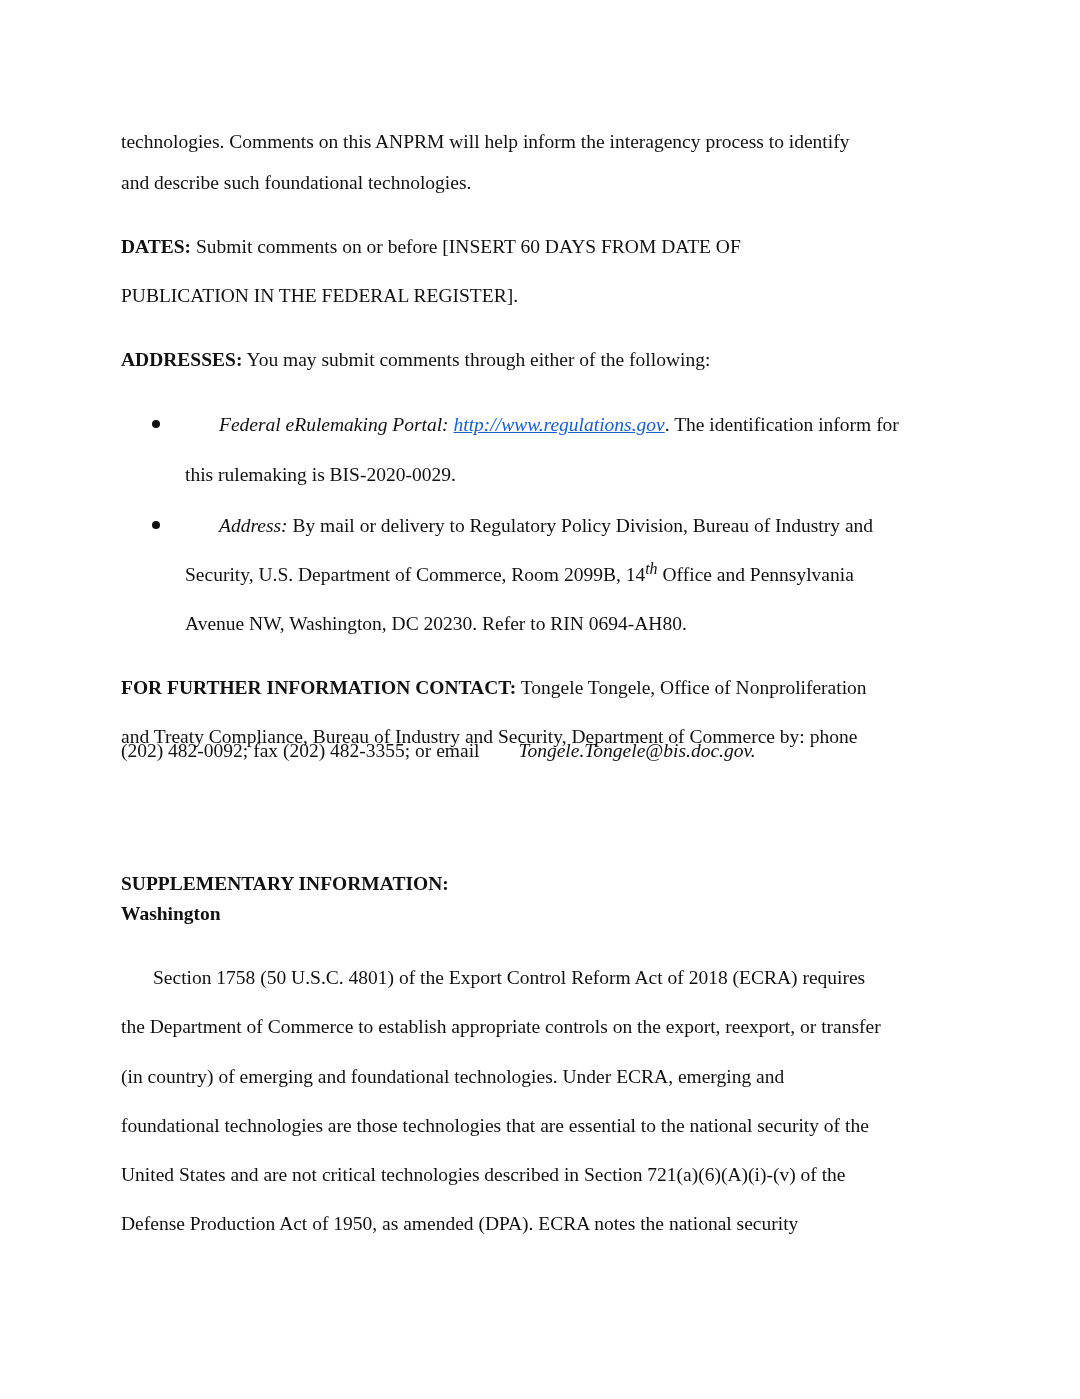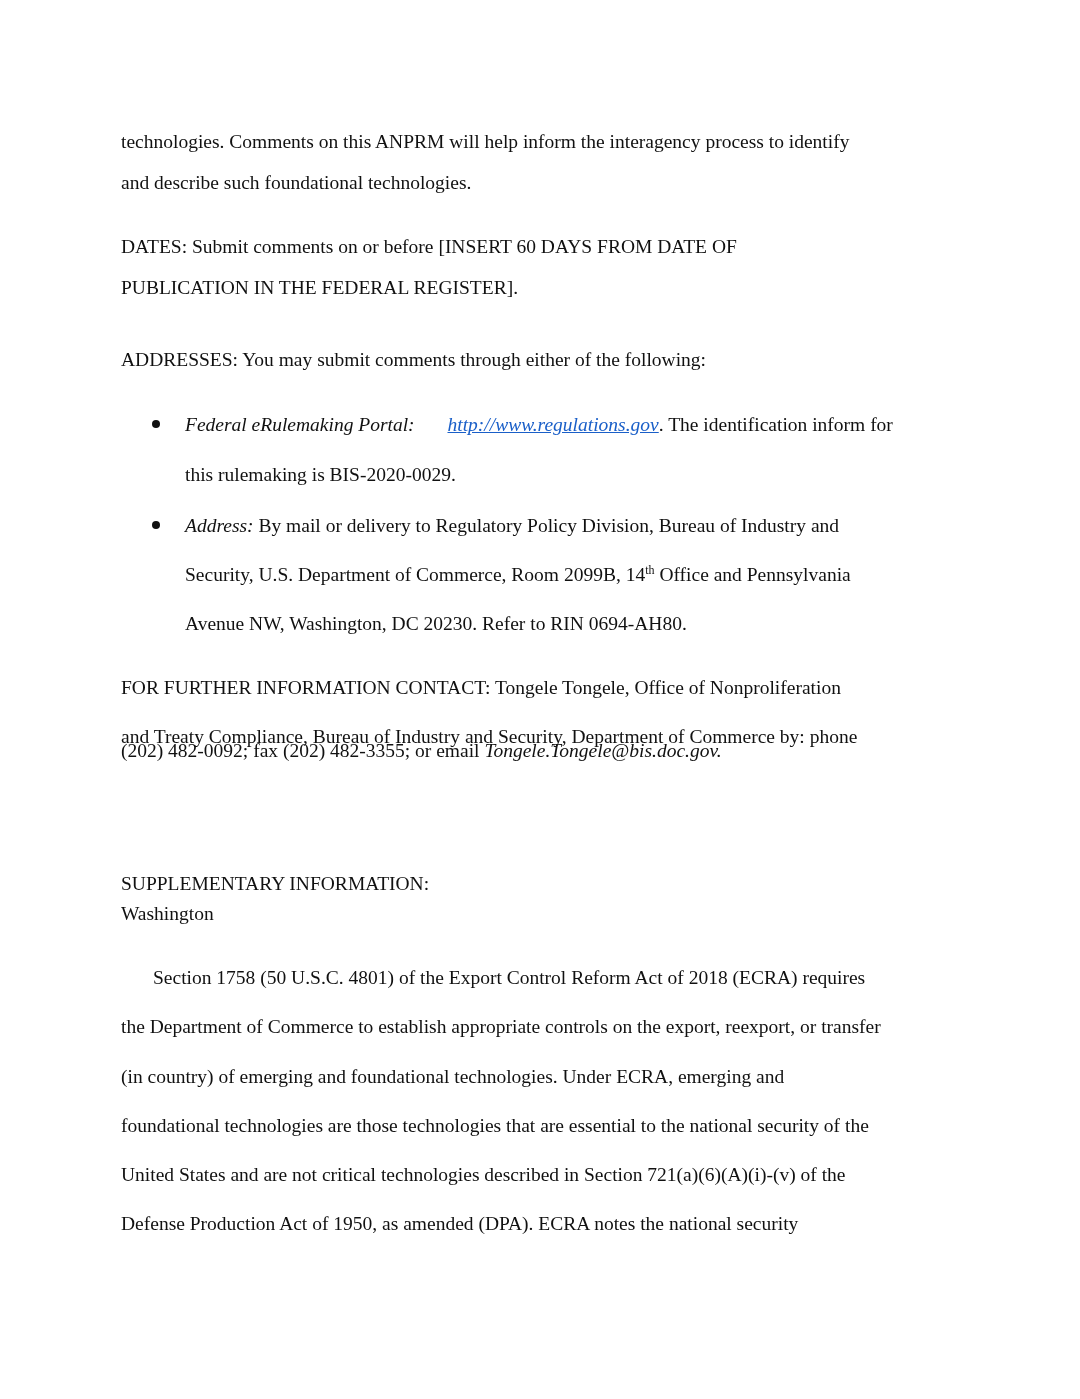--- a/index.html
+++ b/index.html
@@ -4,35 +4,35 @@
   <style>
     html, body { margin: 0; padding: 0; background: #ffffff; }
     body {
       width: 1080px; height: 1399px; position: relative; overflow: hidden;
       font-family: "Liberation Serif", serif; color: #111111;
       font-size: 19.5px;
     }
     .line { position: absolute; left: 121px; white-space: nowrap; line-height: 24px; }
     .ind { left: 185px; }
     .pind { left: 153px; }
-    b { font-weight: normal; margin-top: 32px; }
-    i { font-style: italic; }
-    a.link { color: #1a5fc8; text-decoration: underline; font-style: italic; margin-left: 28px; }
+    b { font-weight: bold; margin-top: 32px; }
+    i { font-style: italic; margin-left: 34px; }
+    a.link { color: #1a5fc8; text-decoration: underline; font-style: italic; }
     .bullet { position: absolute; left: 152px; width: 8px; height: 8px; border-radius: 50%; background: #111; }
-    sup { font-size: 12px; vertical-align: 7px; line-height: 0; }
+    sup { font-size: 16px; vertical-align: 7px; line-height: 0; font-style: italic; }
   </style>
 </head>
 <body>
 
 <div>
   <div class="line" style="top:130px">technologies. Comments on this ANPRM will help inform the interagency process to identify</div>
   <div class="line" style="top:171px">and describe such foundational technologies.</div>
 
   <div class="line" style="top:235px"><b>DATES:</b><span> Submit comments on or before [INSERT 60 DAYS FROM DATE OF</span></div>
-  <div class="line" style="top:276px">PUBLICATION IN THE FEDERAL REGISTER].</div>
+  <div class="line" style="top:284px">PUBLICATION IN THE FEDERAL REGISTER].</div>
 
   <div class="line" style="top:348px"><b>ADDRESSES:</b><span> You may submit comments through either of the following:</span></div>
 
   <div class="bullet" style="top:420px"></div>
   <div class="line ind" style="top:413px"><i>Federal eRulemaking Portal:</i> <a class="link">http://www.regulations.gov</a><span>. The identification inform for</span></div>
   <div class="line ind" style="top:463px">this rulemaking is BIS-2020-0029.</div>
 
   <div class="bullet" style="top:521px"></div>
   <div class="line ind" style="top:514px"><i>Address:</i><span> By mail or delivery to Regulatory Policy Division, Bureau of Industry and</span></div>
   <div class="line ind" style="top:563px"><span>Security, U.S. Department of Commerce, Room 2099B, 14</span><sup>th</sup><span> Office and Pennsylvania</span></div>

